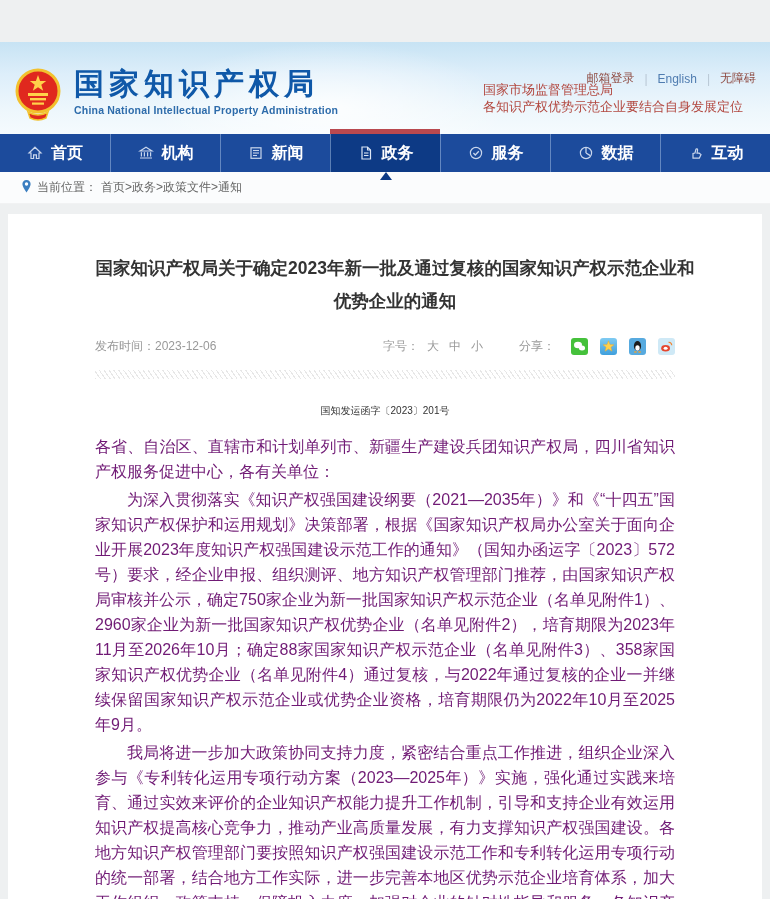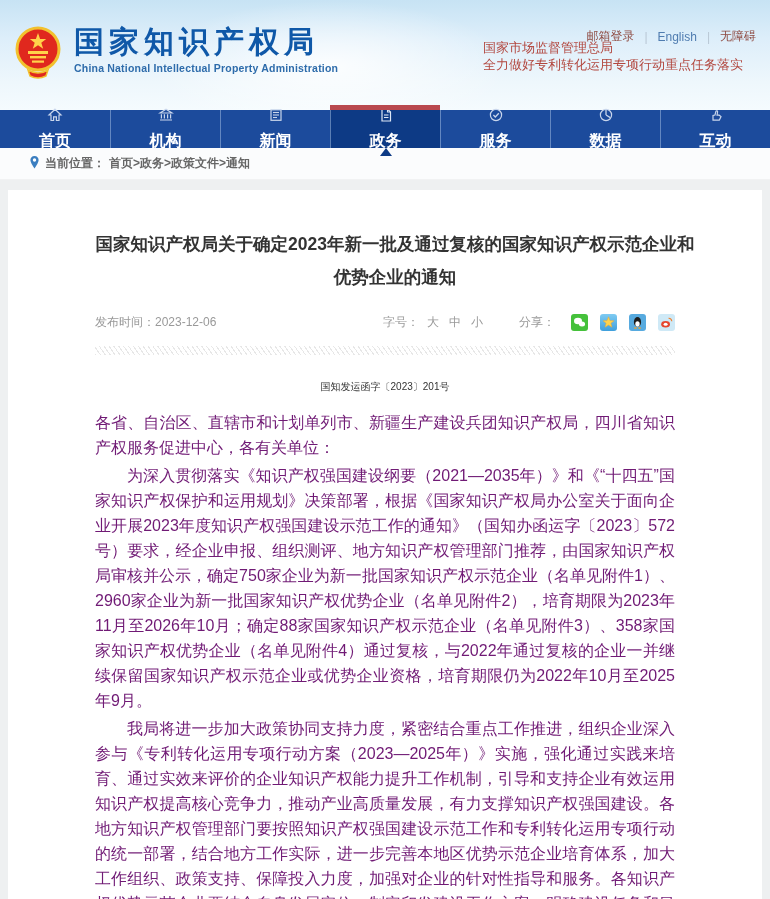--- a/index.html
+++ b/index.html
@@ -2,22 +2,22 @@
 <html><head>
 <meta charset="utf-8">
 <style>
   * { box-sizing: border-box; margin: 0; padding: 0; }
   html,body { width:770px; height:899px; }
   body {
     font-family: "Liberation Sans", "DejaVu Sans", sans-serif;
     background:#eef0f1; overflow:hidden; position:relative;
   }
   
-  .header { height:110px; position:relative;
-    background: linear-gradient(180deg,#c7e3f4 0%,#ddeefa 35%,#eef7fc 75%,#f5fbfe 100%); }
+  .header { height:92px; position:relative;
+    background: linear-gradient(180deg,#c7e3f4 0%,#ddeefa 35%,#eef7fc 75%,#f5fbfe 100%); margin-top: 42px; }
   .header::before { content:""; position:absolute; left:150px; top:0; width:360px; height:110px;
     background: radial-gradient(ellipse at 50% 60%, rgba(255,255,255,.85) 0%, rgba(200,228,246,0) 70%); }
   .logo { position:absolute; left:14px; top:24px; display:flex; align-items:flex-start; }
   .logo-text { margin-left:12px; }
   .logo-title { font-size:30px; font-weight:bold; color:#0f58a8; letter-spacing:5px; line-height:36px; }
   .logo-sub { font-size:10.5px; font-weight:bold; color:#2e6cab; letter-spacing:.2px; margin-top:2px; }
   .top-links { position:absolute; top:28px; right:14px; font-size:12px; display:flex; gap:10px; align-items:center; z-index:2;}
   .top-links .sep { color:#b9c7d4; }
   .tl-red { color:#8e4a41; cursor:pointer; }
   .tl-blue { color:#4f7cb0; cursor:pointer; }
@@ -25,30 +25,30 @@
   .search { position:absolute; left:483px; top:77px; width:272px; height:29px; background:#fff;
     border:1px solid #e2e9f0; display:flex; align-items:center; z-index:2;}
   .search input { flex:1; border:none; outline:none; font-size:12px; padding:0 10px; color:#333;
     font-family:"Liberation Sans","DejaVu Sans",sans-serif; }
   .search input::placeholder { color:#999; }
   .search .divider { width:1px; height:18px; background:#e3e3e3; }
   .search-btn { width:36px; height:100%; background:#fff; border:none; display:flex; align-items:center; justify-content:center; cursor:pointer; }
   
   .nav { height:38px; background:#1c4b9c; display:flex; position:relative; z-index:3; }
   .nav-item { width:110px; height:38px; display:flex; align-items:center; justify-content:center; gap:8px;
-    color:#fff; font-size:16px; font-weight:600; cursor:pointer; position:relative;flex-direction:column; }
+    color:#fff; font-size:16px; font-weight:600; cursor:pointer; position:relative; }
   .nav-item + .nav-item { border-left:1px solid rgba(170,195,230,.5);align-items:center; }
   .nav-item.active { background:#0d3a85; }
   .nav-item.active::before { content:""; position:absolute; top:-5px; left:-1px; right:0; height:5px; background:#b9494f; }
   .nav-item.active::after { content:""; position:absolute; bottom:-8px; left:50%; margin-left:-6px;
     border-left:6px solid transparent; border-right:6px solid transparent; border-bottom:8px solid #0d3a85; }
   .nav-icon { display:flex; align-items:center; }
   
-  .breadcrumb { height:32px; background:#fbfcfd; display:flex; align-items:center; padding-left:28px;
-    font-size:12px; color:#666; gap:4px; border-bottom:1px solid #f1f2f3;font-weight:bold; }
+  .breadcrumb { height:32px; background:#fbfcfd; display:flex; align-items:center; padding-left:20px;
+    font-size:12px; color:#666; gap:4px; border-bottom:1px solid #f1f2f3; }
   
   .content-wrap { padding:10px 8px 0; }
   .card { background:#fff; padding:38px 87px 26px; min-height:679px; }
   .article-title { font-size:17.5px; font-weight:bold; color:#333; text-align:center; line-height:33px;
     width:600px; margin:0 auto 20px; }
   .meta { display:flex; align-items:flex-start; font-size:12px; color:#999; }
   .meta-right { margin-left:auto; display:flex; align-items:center; }
   .fs-label { margin-right:8px; }
   .fs-opt { margin-right:10px; color:#999; cursor:pointer; }
   .share-label { margin-left:26px; margin-right:16px; }
@@ -84,21 +84,21 @@
   <div class="top-links">
     <span class="tl-red">邮箱登录</span>
     <span class="sep">|</span>
     <span class="tl-blue">English</span>
     <span class="sep">|</span>
     <span class="tl-red">无障碍</span>
   </div>
 
   <div class="org-lines">
     <div>国家市场监督管理总局</div>
-    <div>全力做好专利转化运用专项行动重点任务落实</div>
+    <div>各知识产权优势示范企业要结合自身发展定位</div>
   </div>
 
 </div>
 
 <div class="nav">
   <div class="nav-item">
     <span class="nav-icon">
       <svg width="16" height="16" viewBox="0 0 16 16">
           <path d="M8 2.2 L14 8 H12 V13.5 H9.4 V9.8 H6.6 V13.5 H4 V8 H2 Z" fill="none" stroke="#c9d6ec" stroke-width="1.2"></path>
         </svg>

